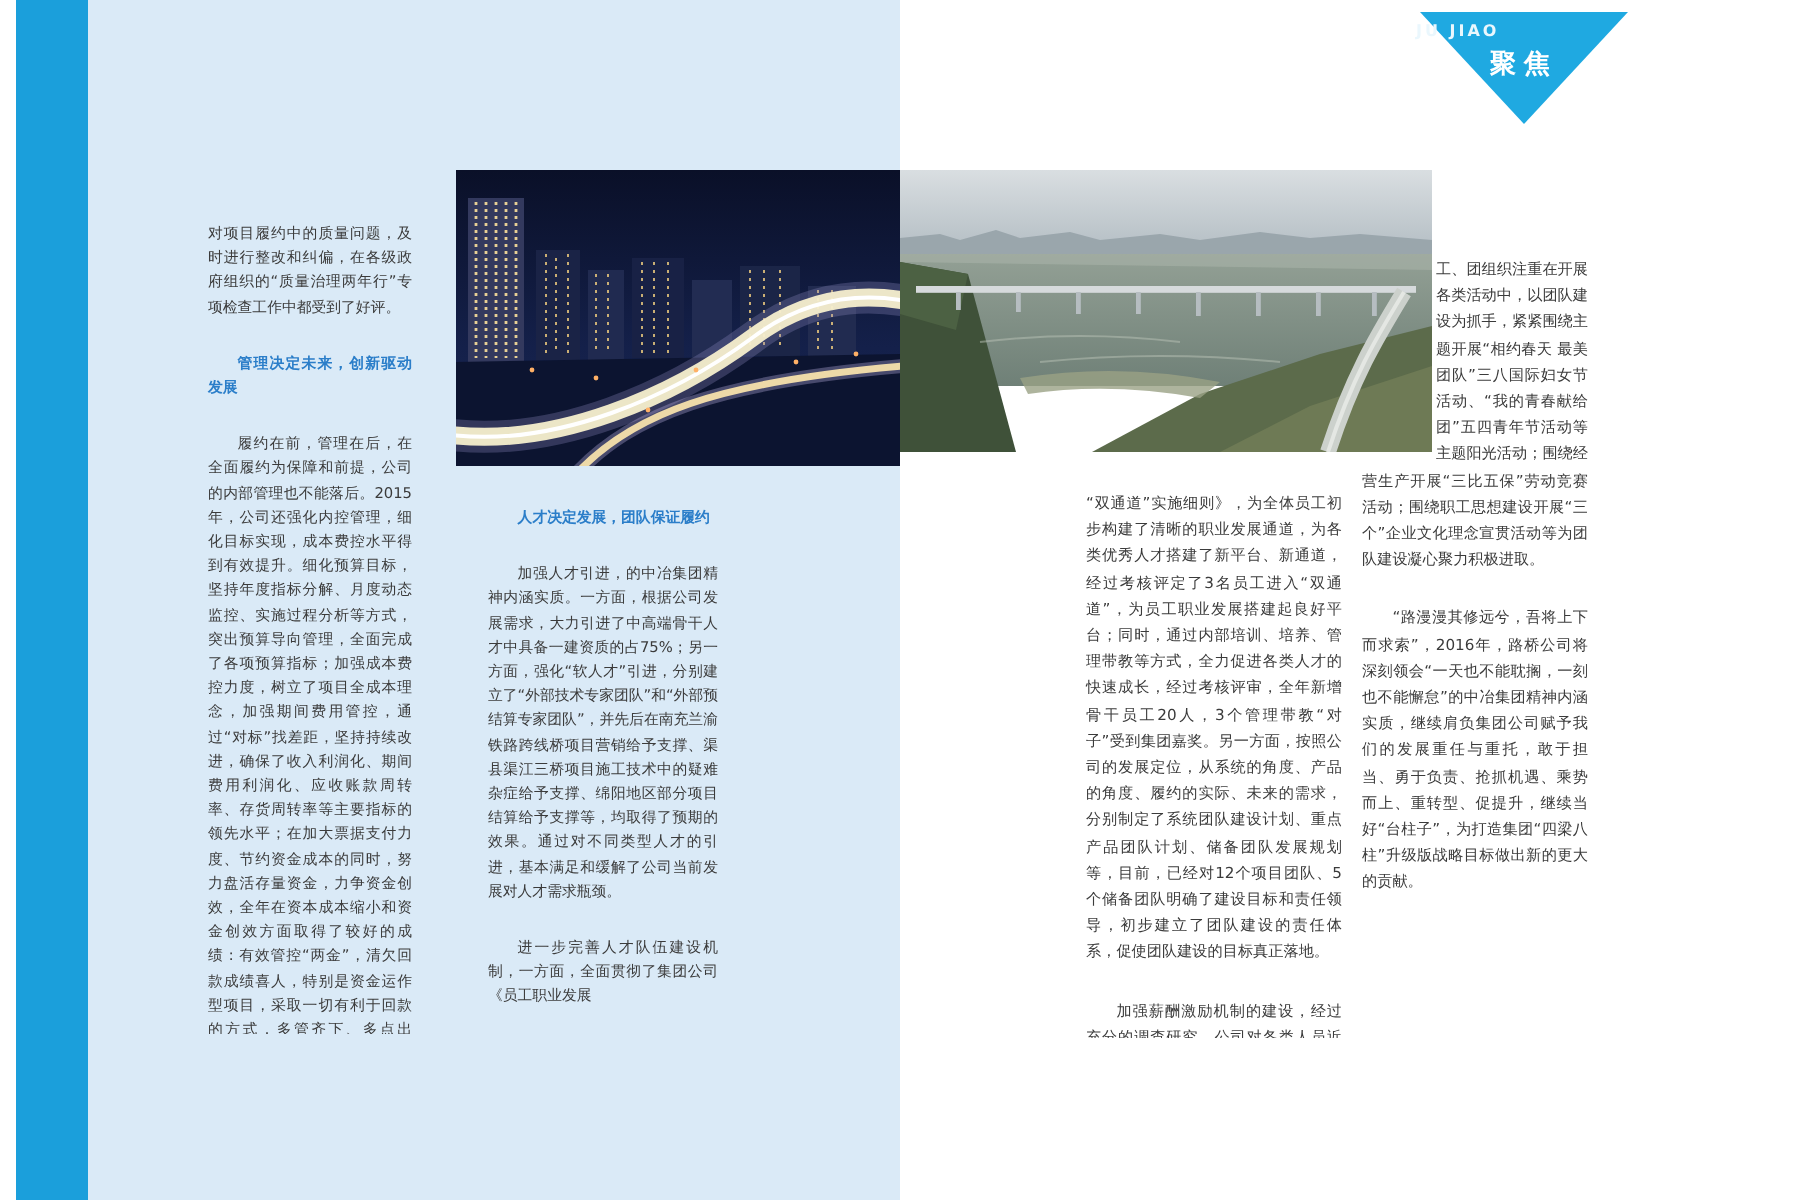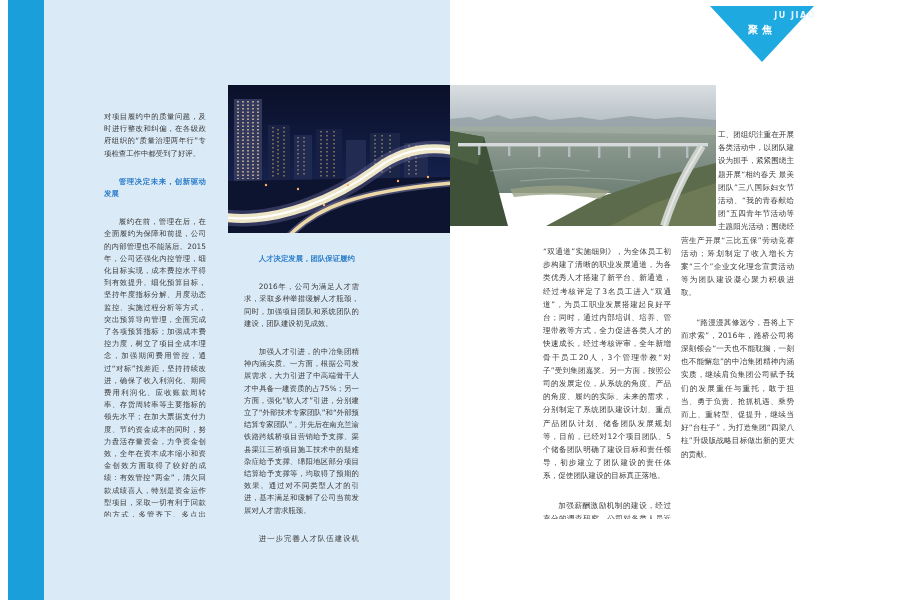--- a/index.html
+++ b/index.html
@@ -18,24 +18,24 @@
   .col p.heading{color:#2b7ec9;font-weight:600;}
   .left-col{font-size:7.4px;line-height:12.2px;}
   .right-col{font-size:7.6px;line-height:13.2px;}
   #col-l1{left:88px;top:95px;width:134px;height:422px;}
   #col-l2{left:228px;top:237px;width:147px;height:306px;}
   #col-r1{left:527px;top:229px;width:160px;height:290px;}
   #col-r2{left:665px;top:112px;width:145px;height:376px;}
   #col-r2 .photo-spacer{float:left;width:53px;height:116px;}
   .logo{position:absolute;left:708px;top:0;width:108px;height:72px;}
   .logo svg{display:block;width:100%;height:100%;}
-  .logo .pinyin{position:absolute;left:0;top:11px;width:100%;text-align:right;
+  .logo .pinyin{position:absolute;left:0;top:11px;width:100%;text-align:left;
     color:#eaf7fd;font-size:8px;letter-spacing:1.5px;font-weight:bold;}
   .logo .title{position:absolute;left:0;top:23px;width:100%;text-align:center;
-    color:#ffffff;font-size:10px;font-weight:bold;letter-spacing:4px;}
+    color:#ffffff;font-size:13px;font-weight:bold;letter-spacing:4px;}
 </style>
 </head>
 <body>
 
 <div class="canvas">
 
   <div class="accent-bar"></div>
   <div class="left-page"></div>
 
   <div class="photo" id="photo-night">
@@ -164,31 +164,30 @@
 
   <div class="col left-col" id="col-l1">
     <p class="noindent">对项目履约中的质量问题，及时进行整改和纠偏，在各级政府组织的“质量治理两年行”专项检查工作中都受到了好评。</p>
     <p class="heading">管理决定未来，创新驱动发展</p>
     <p>履约在前，管理在后，在全面履约为保障和前提，公司的内部管理也不能落后。2015年，公司还强化内控管理，细化目标实现，成本费控水平得到有效提升。细化预算目标，坚持年度指标分解、月度动态监控、实施过程分析等方式，突出预算导向管理，全面完成了各项预算指标；加强成本费控力度，树立了项目全成本理念，加强期间费用管控，通过“对标”找差距，坚持持续改进，确保了收入利润化、期间费用利润化、应收账款周转率、存货周转率等主要指标的领先水平；在加大票据支付力度、节约资金成本的同时，努力盘活存量资金，力争资金创效，全年在资本成本缩小和资金创效方面取得了较好的成绩：有效管控“两金”，清欠回款成绩喜人，特别是资金运作型项目，采取一切有利于回款的方式，多管齐下、多点出击、多头并进，全年回款较大幅度地超过预期目标。</p>
     <p>同时，积极推进总分包结算，全年总包结算按管理要求完成率97%，达到了集团公司85%的管控要求，分包结算注重质量，从严控制，实现了分包结算送审审减率控制在2%以内的目标要求，有效地节约了分包成本。</p>
   </div>
 
   <div class="col left-col" id="col-l2">
     <p class="heading">人才决定发展，团队保证履约</p>
-    <p>2016年，公司为满足人才需求，采取多种举措缓解人才瓶颈，同时，加强项目团队和系统团队的建设，团队建设初见成效。</p>
     <p>加强人才引进，的中冶集团精神内涵实质。一方面，根据公司发展需求，大力引进了中高端骨干人才中具备一建资质的占75%；另一方面，强化“软人才”引进，分别建立了“外部技术专家团队”和“外部预结算专家团队”，并先后在南充兰渝铁路跨线桥项目营销给予支撑、渠县渠江三桥项目施工技术中的疑难杂症给予支撑、绵阳地区部分项目结算给予支撑等，均取得了预期的效果。通过对不同类型人才的引进，基本满足和缓解了公司当前发展对人才需求瓶颈。</p>
     <p>进一步完善人才队伍建设机制，一方面，全面贯彻了集团公司《员工职业发展</p>
   </div>
 
   <div class="col right-col" id="col-r1">
     <p class="noindent">“双通道”实施细则》，为全体员工初步构建了清晰的职业发展通道，为各类优秀人才搭建了新平台、新通道，经过考核评定了3名员工进入“双通道”，为员工职业发展搭建起良好平台；同时，通过内部培训、培养、管理带教等方式，全力促进各类人才的快速成长，经过考核评审，全年新增骨干员工20人，3个管理带教“对子”受到集团嘉奖。另一方面，按照公司的发展定位，从系统的角度、产品的角度、履约的实际、未来的需求，分别制定了系统团队建设计划、重点产品团队计划、储备团队发展规划等，目前，已经对12个项目团队、5个储备团队明确了建设目标和责任领导，初步建立了团队建设的责任体系，促使团队建设的目标真正落地。</p>
     <p>加强薪酬激励机制的建设，经过充分的调查研究，公司对各类人员近几年来的薪酬收入水平进行了再梳理、再分析，根据业务能力、业绩情况、工作态度、与社会水平对标，筹划制定了收入增长方案，重点激励责任意识强、业务能力高、敢于担当、业绩好的骨干，在各类分配上适时向骨干及重要岗位倾斜，不搞平均主义，打破大锅饭观念，坚持“薪随岗变、岗随薪变”原则，用好薪酬激励政策。</p>
 
   </div>
 
   <div class="col right-col" id="col-r2">
     <div class="photo-spacer"></div>
-    <p class="noindent">工、团组织注重在开展各类活动中，以团队建设为抓手，紧紧围绕主题开展“相约春天 最美团队”三八国际妇女节活动、“我的青春献给团”五四青年节活动等主题阳光活动；围绕经营生产开展“三比五保”劳动竞赛活动；筹划制定了收入增长方案“三个”企业文化理念宣贯活动等为团队建设凝心聚力积极进取。</p>
+    <p class="noindent">工、团组织注重在开展各类活动中，以团队建设为抓手，紧紧围绕主题开展“相约春天 最美团队”三八国际妇女节活动、“我的青春献给团”五四青年节活动等主题阳光活动；围绕经营生产开展“三比五保”劳动竞赛活动；围绕职工思想建设开展“三个”企业文化理念宣贯活动等为团队建设凝心聚力积极进取。</p>
     <p>“路漫漫其修远兮，吾将上下而求索”，2016年，路桥公司将深刻领会“一天也不能耽搁，一刻也不能懈怠”的中冶集团精神内涵实质，继续肩负集团公司赋予我们的发展重任与重托，敢于担当、勇于负责、抢抓机遇、乘势而上、重转型、促提升，继续当好“台柱子”，为打造集团“四梁八柱”升级版战略目标做出新的更大的贡献。</p>
 
   </div>
 
 </div>
 
 </body></html>

